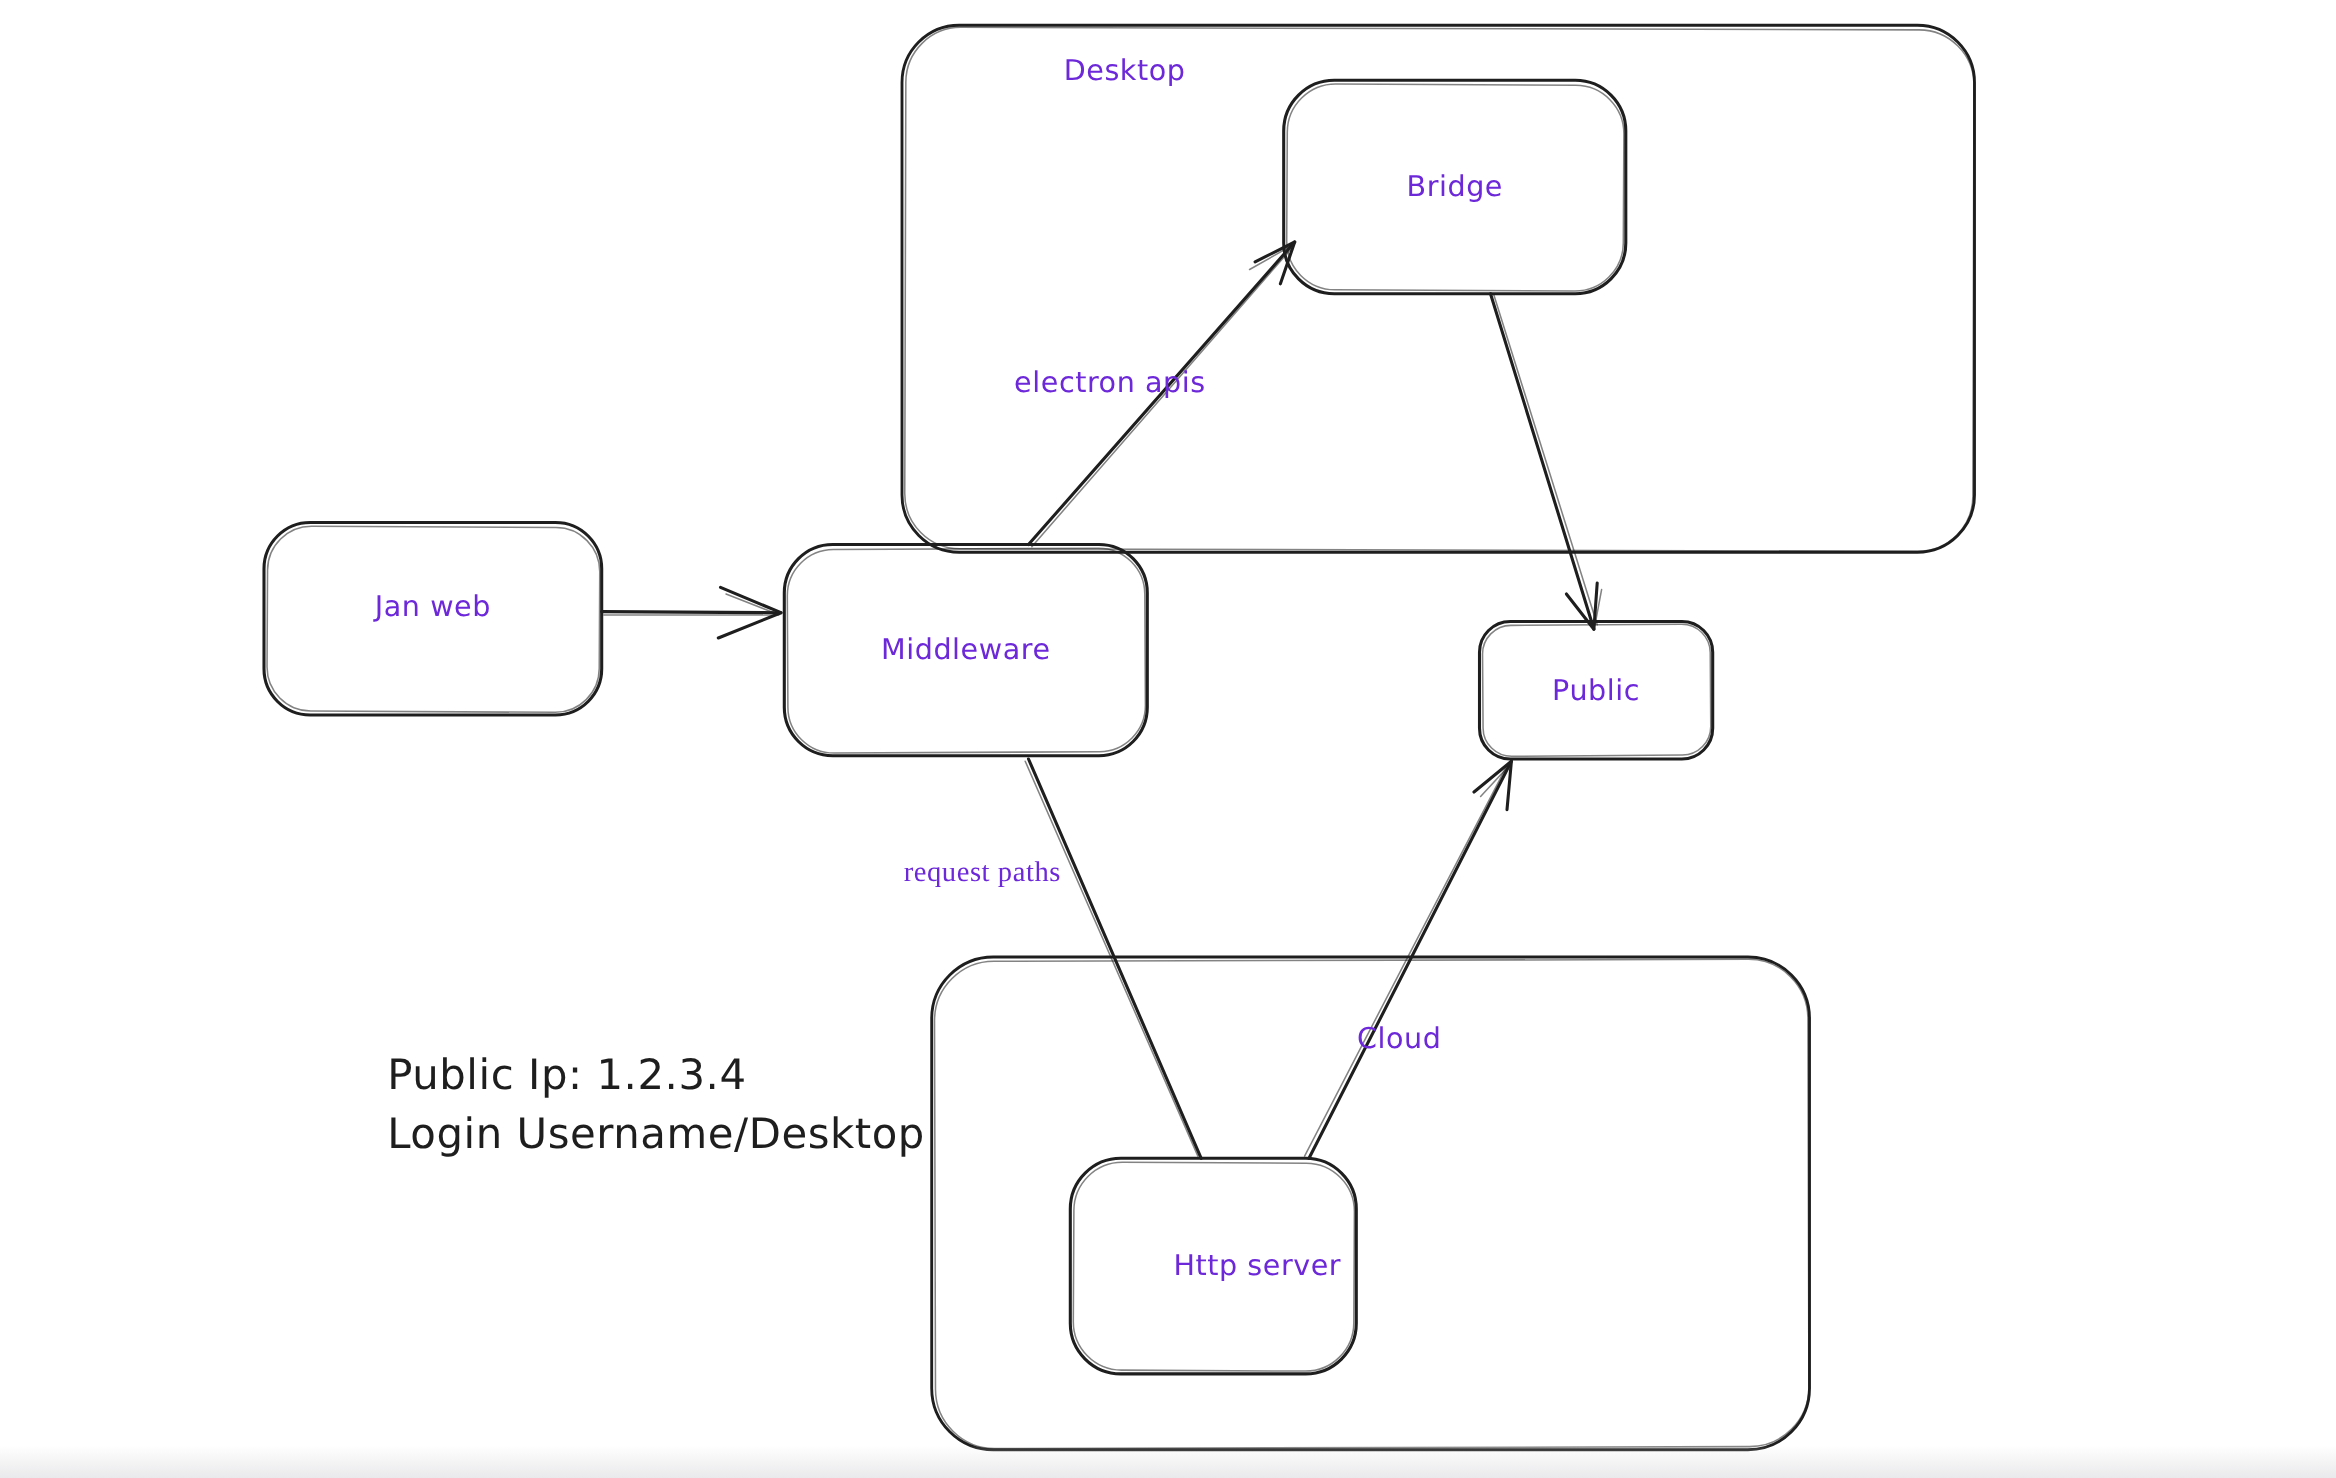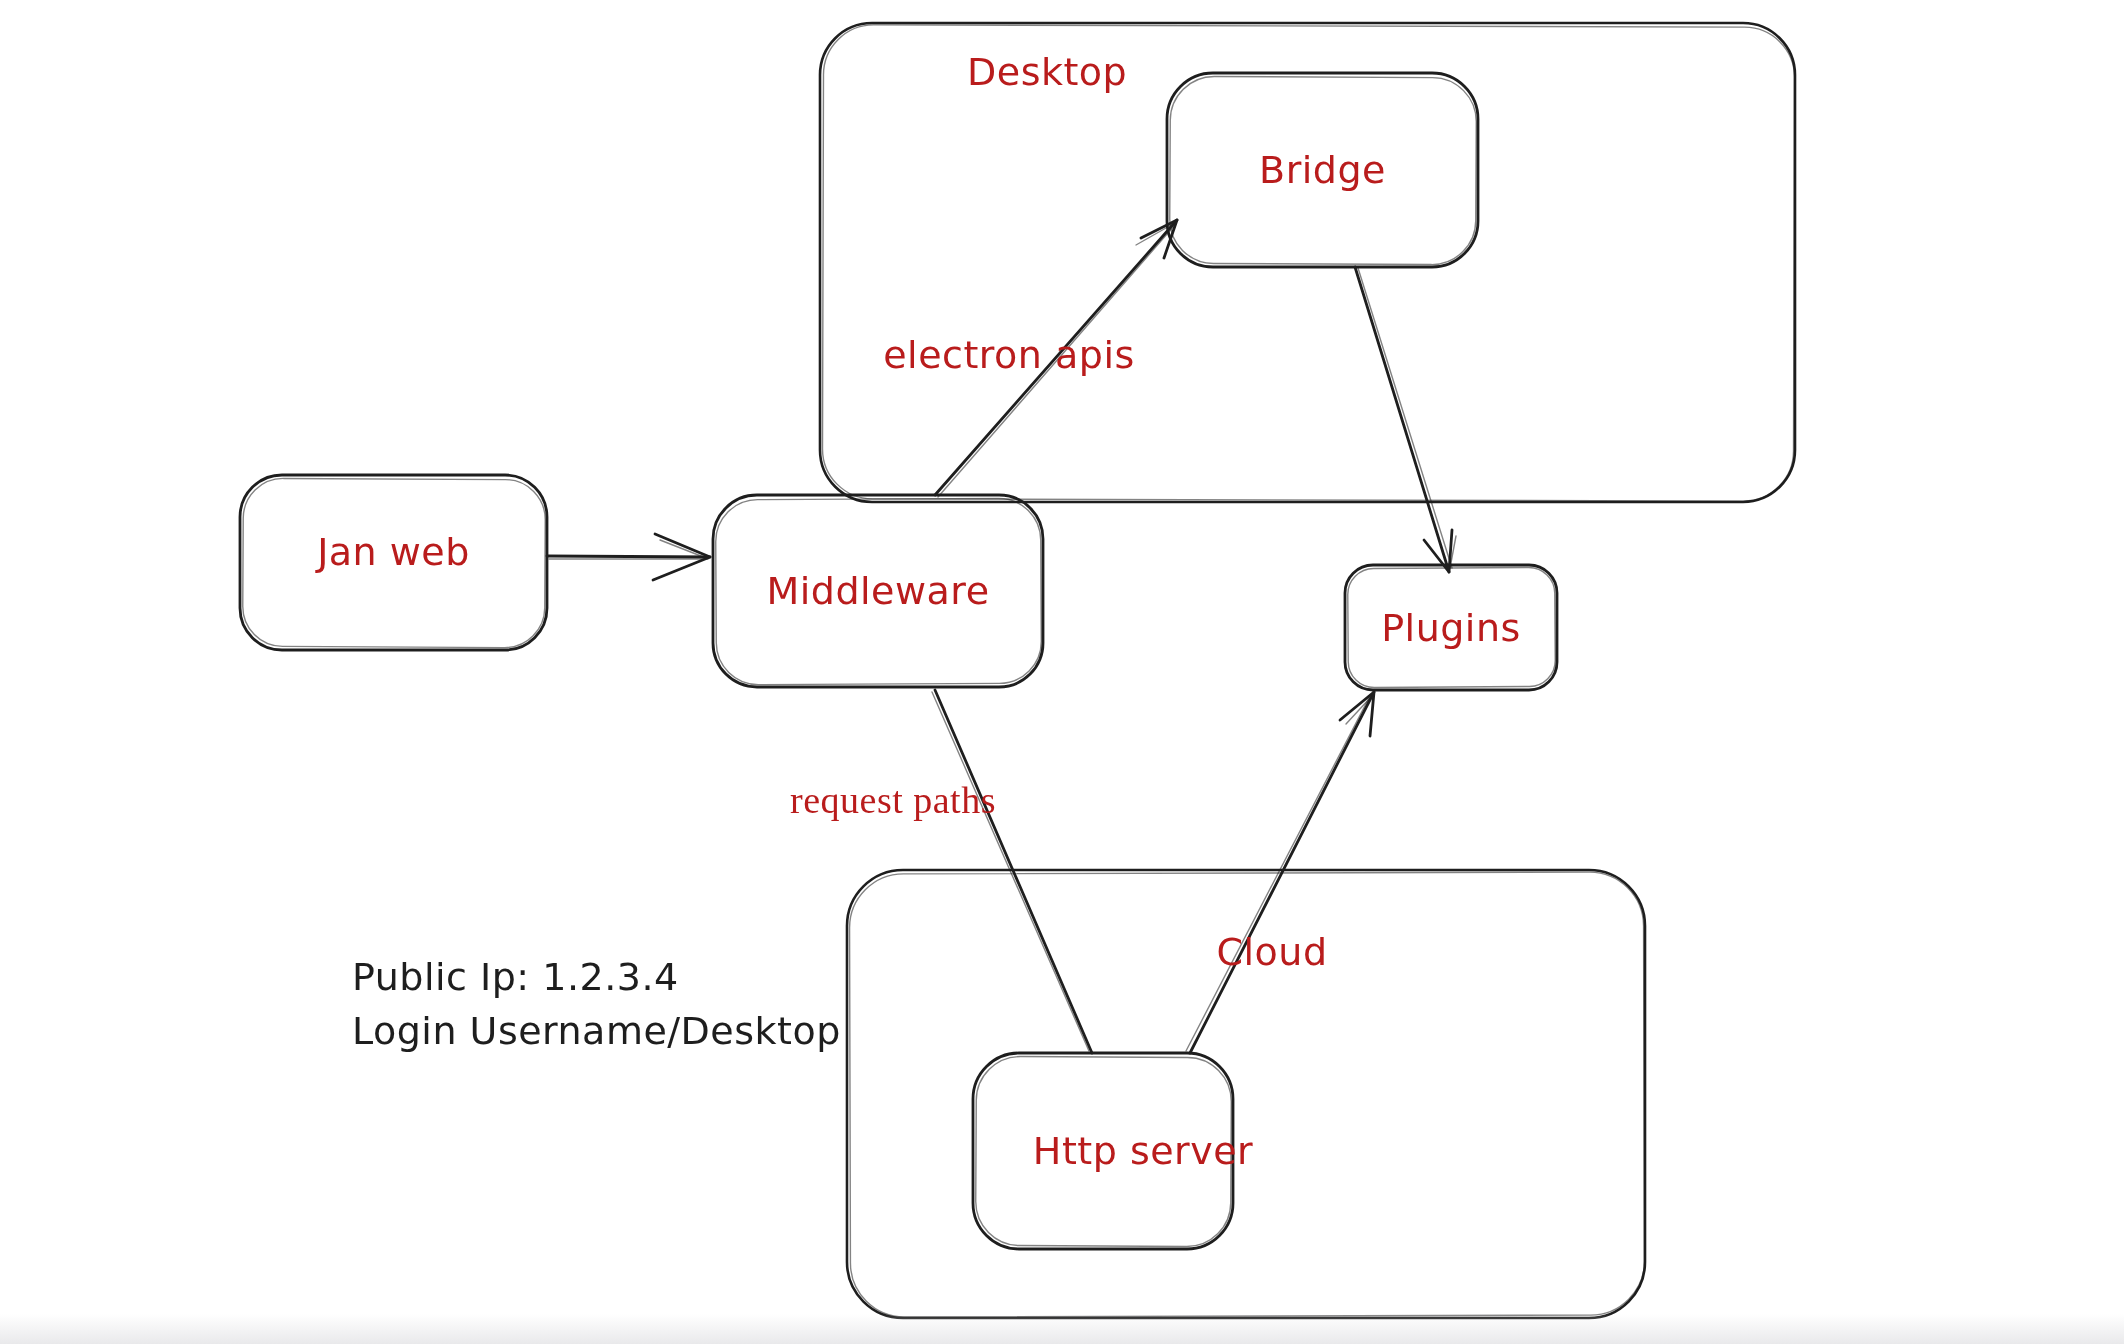--- a/index.html
+++ b/index.html
@@ -17,22 +17,22 @@
     width: 2124px; height: 1344px;
   }
   .sketch-stroke { fill: none; stroke: #1e1e1e; stroke-width: 2.8; stroke-linecap: round; stroke-linejoin: round; }
   .sketch-echo   { fill: none; stroke: #1e1e1e; stroke-width: 1.4; stroke-linecap: round; opacity: 0.55; }
   .container-stroke { fill: none; stroke: #1e1e1e; stroke-width: 2.6; }
   .label {
     position: absolute;
     display: flex;
     align-items: center;
     justify-content: center;
-    color: #b91c1c;
-    font-size: 38px;
+    color: #6d28d9;
+    font-size: 26px;
     letter-spacing: 0.5px;
     white-space: nowrap;
     pointer-events: none;
   }
   .floating { transform: translateX(-50%); }
   .annotation {
     position: absolute;
     left: 352px;
     top: 950px;
     color: #1e1e1e;
@@ -128,21 +128,21 @@
   <div class="label" style="left:967px; top:50px;">Desktop</div>
 
   <div class="label floating" style="left:1272px; top:930px;">Cloud</div>
 
   <div class="label" style="left:240px; top:475px; width:307px; height:153px;">Jan web</div>
 
   <div class="label" style="left:1167px; top:73px; width:311px; height:194px;">Bridge</div>
 
   <div class="label" style="left:713px; top:495px; width:330px; height:192px;">Middleware</div>
 
-  <div class="label" style="left:1345px; top:565px; width:212px; height:125px;">Plugins</div>
+  <div class="label" style="left:1345px; top:565px; width:212px; height:125px;">Public</div>
 
   <div class="label" style="left:973px; top:1053px; width:260px; height:196px;padding-left:40px;">Http server</div>
 
   <div class="label floating" style="left:1009px; top:333px;">electron apis</div>
 
   <div class="label floating" style="left:893px; top:778px;font-family:Liberation Serif, serif;">request paths</div>
 
   <div class="annotation">
     <div>Public Ip: 1.2.3.4</div>
     <div>Login Username/Desktop</div>

